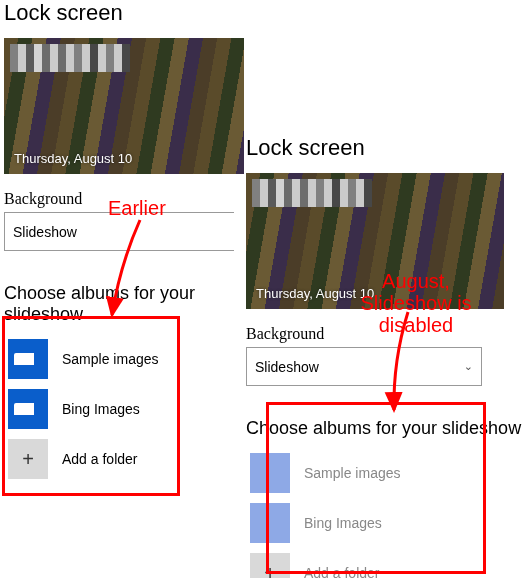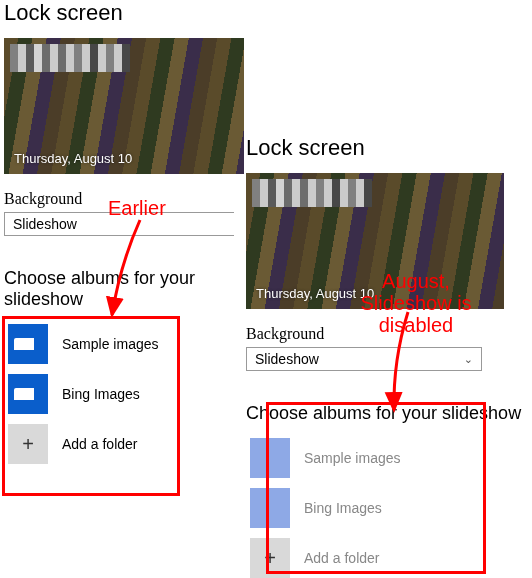--- a/index.html
+++ b/index.html
@@ -53,21 +53,21 @@
   }
   .date {
     position: absolute; left: 10px; bottom: 8px;
     font-size: 13px; font-weight: 400;
     text-shadow: 0 0 3px rgba(0,0,0,.6);
   }
 
   .label { font-size: 16px; margin-top: 16px; margin-bottom: 4px; font-family: Liberation Serif, serif; }
   .dropdown {
     border: 1px solid #999;
-    height: 24px; width: 230px;
+    height: 39px; width: 230px;
     display: flex; align-items: center; justify-content: space-between;
     padding: 0 8px; font-size: 14px;
     cursor: pointer;
   }
   .dropdown.truncated { border-right: none; }
   .chev { font-size: 11px; color: #555; }
 
   .section-label { font-size: 18px; margin-top: 32px; margin-bottom: 8px; }
 
   .albums { display: flex; flex-direction: column; gap: 10px; padding: 6px 4px; }

